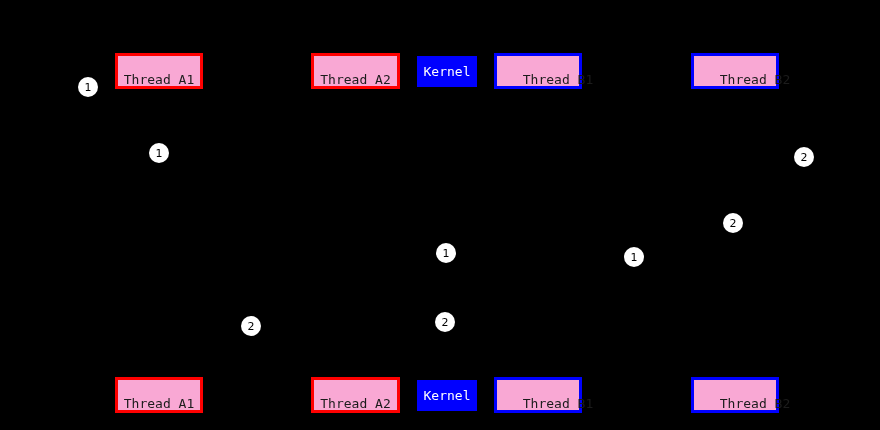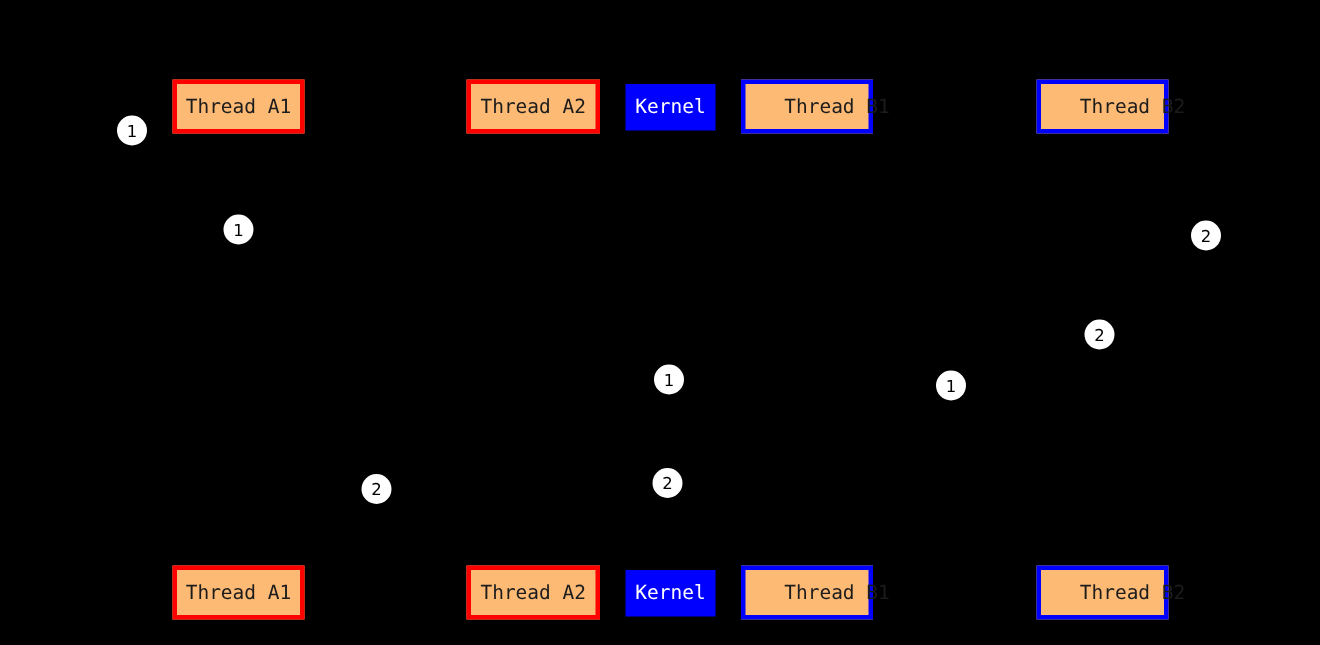--- a/index.html
+++ b/index.html
@@ -40,24 +40,25 @@
     align-items: center;
     justify-content: center;
     font-family: "DejaVu Sans Mono", "Liberation Mono", monospace;
     font-size: 13px;
     line-height: 1;
     letter-spacing: 0px;
     white-space: nowrap;
     height: 36px;
   }
   .participant.outline {
-    background: #fdba74;
+    background: #f9a8d4;
     border-width: 3px;
     border-style: solid;
     color: #1c1c1c;
+    align-items: flex-end;
   }
   .participant.red    { border-color: #FF0000; }
   .participant.blue   { border-color: #0000FF; padding-left: 40px; }
   .participant.solid-blue {
     background: #0000FF;
     border: none;
     color: #ffffff;
     height: 31px;
   }
 

